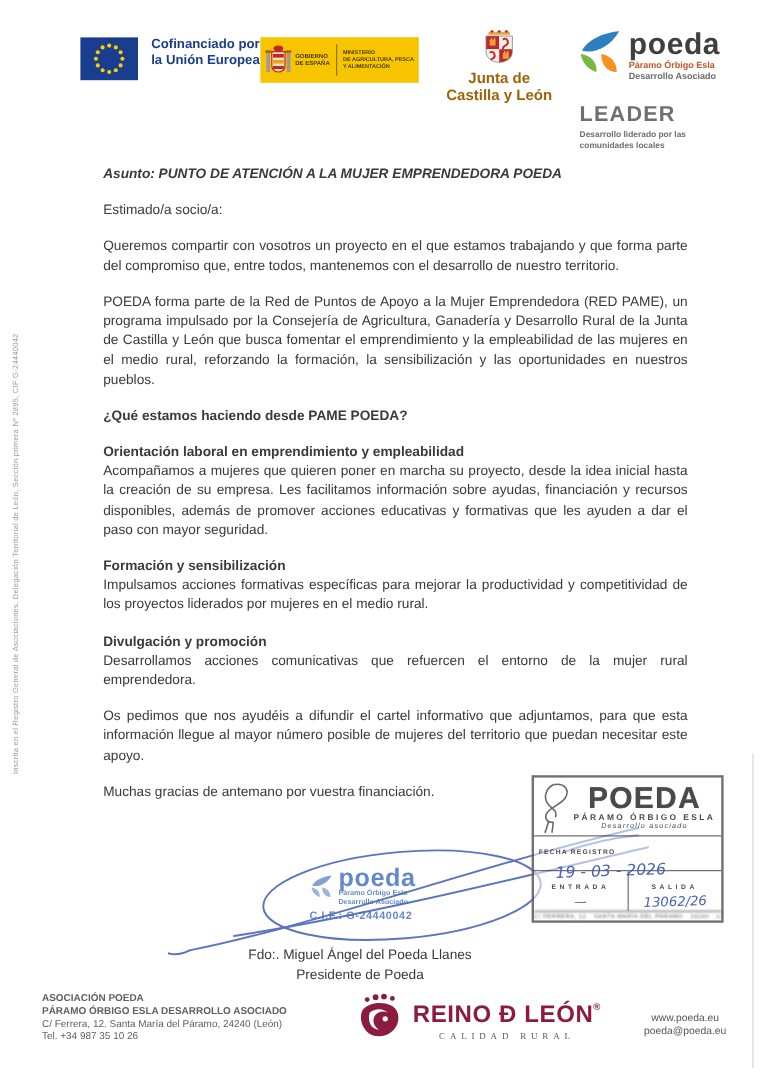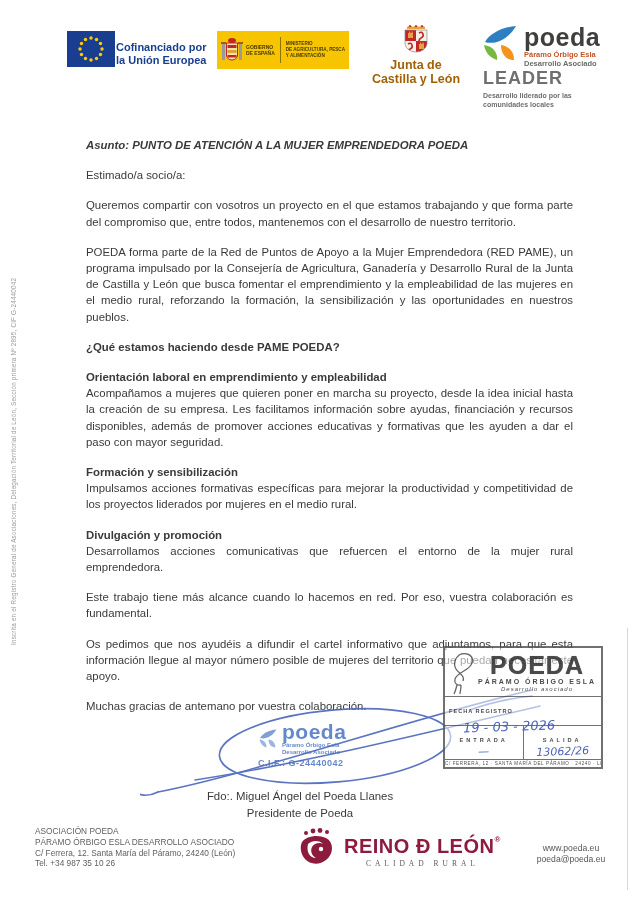--- a/index.html
+++ b/index.html
@@ -2,34 +2,34 @@
 <html><head>
 <meta charset="utf-8">
 <style>
   html,body { margin:0; padding:0; background:#e9e9e9; }
   .page {
     position:relative; width:636px; height:897px; margin:0 auto;
     background:#ffffff; overflow:hidden;
     font-family:"Liberation Sans", sans-serif; color:#3a3a3a;
   }
   
-  .hdr-eu { position:absolute; left:66px; top:31px; display:flex; align-items:flex-end; }
+  .hdr-eu { position:absolute; left:66px; top:31px; display:flex; align-items:flex-start; gap:10px; }
   .eu-text { font-size:11px; font-weight:bold; color:#1a3e8f; line-height:13px; }
   .hdr-gob { position:absolute; left:217px; top:31px; width:132px; height:38px; background:#f6c500;
              display:flex; align-items:center; padding:0 4px; box-sizing:border-box; }
   .gob-txt { font-size:5px; font-weight:bold; color:#4a3b00; line-height:6px; margin-left:3px; }
   .gob-div { width:1px; height:26px; background:#4a3b00; margin:0 5px; opacity:.6; }
   .min-txt { font-size:4.6px; font-weight:bold; color:#4a3b00; line-height:5.8px; }
   .hdr-junta { position:absolute; left:362px; top:24px; width:108px; text-align:center; }
   .junta-txt { font-size:12.5px; font-weight:bold; color:#a16207; line-height:13.5px; margin-top:1px; }
   .hdr-poeda { position:absolute; left:482px; top:25px; display:flex; gap:6px; }
   .poeda-name { font-size:25px; font-weight:bold; color:#3f3f3e; line-height:24px; letter-spacing:.5px; }
   .poeda-sub1 { font-size:7.5px; font-weight:bold; color:#c3562b; margin-top:1px; }
   .poeda-sub2 { font-size:7.5px; font-weight:bold; color:#6b6b6b; }
-  .hdr-leader { position:absolute; left:483px; top:68px; }
+  .hdr-leader { position:absolute; left:483px; top:85px; }
   .leader-title { font-size:18px; font-weight:bold; color:#6f6f6e; letter-spacing:1px; }
   .leader-sub { font-size:7px; font-weight:bold; color:#6f6f6e; line-height:8.5px; margin-top:3px; }
   
   .side-note {
     position:absolute; left:10px; top:235px; height:410px;
     writing-mode:vertical-rl; transform:rotate(180deg);
     font-size:6.3px; color:#9a9a9a; letter-spacing:.2px; white-space:nowrap;
   }
   
   .col { position:absolute; left:86px; top:137px; width:487px; font-size:11.4px; line-height:16.2px; }
@@ -62,21 +62,21 @@
   .reg-fecha .hand { font-size:13px; margin-left:14px; transform:rotate(-2deg); display:inline-block; }
   .reg-io { display:flex; border-top:1.6px solid rgba(58,58,58,.78); }
   .reg-cell { flex:1; text-align:center; padding:2px 0 1px 0; }
   .reg-cell + .reg-cell { border-left:1.6px solid rgba(58,58,58,.78); }
   .reg-cell .reg-label { letter-spacing:3px; }
   .reg-cell .hand { font-size:11px; display:block; line-height:12px; transform:rotate(-2deg); }
   .reg-addr { border-top:1.6px solid rgba(58,58,58,.78); font-size:4.6px; letter-spacing:.6px;
               text-align:center; color:#3f3f3f; filter:blur(.7px); padding:1px 0; white-space:nowrap; overflow:hidden; }
   
   .foot-left { position:absolute; left:35px; top:826px; font-size:8.3px; line-height:10.8px; color:#606060; }
-  .foot-left .b { font-weight:normal; }
+  .foot-left .b { font-weight:bold; }
   .reino { position:absolute; left:296px; top:828px; display:flex; align-items:center; gap:4px; color:#8d1b3d; }
   .reino-name { font-size:20px; font-weight:bold; letter-spacing:.5px; font-family:Liberation Sans, sans-serif; }
   .reino-reg { font-size:8px; vertical-align:top; }
   .reino-sub { font-size:7.5px; letter-spacing:4px; margin-top:1px; color:#5c5c5c;
                font-family:"Liberation Serif", serif; text-align:center; }
   .foot-right { position:absolute; left:528px; top:843px; width:86px; text-align:center;
                 font-size:8.6px; line-height:11px; color:#555; }
   .scan-line { position:absolute; left:627px; top:628px; width:1px; height:262px; background:#d6d6d6; }
 </style>
 </head>
@@ -188,23 +188,22 @@
 
   <div class="col">
     <p class="subject">Asunto: PUNTO DE ATENCIÓN A LA MUJER EMPRENDEDORA POEDA</p>
     <p class="no-just">Estimado/a socio/a:</p>
     <p>Queremos compartir con vosotros un proyecto en el que estamos trabajando y que forma parte del compromiso que, entre todos, mantenemos con el desarrollo de nuestro territorio.</p>
     <p><span>POEDA forma parte de la </span><span class="b">Red de Puntos de Apoyo a la Mujer Emprendedora (RED PAME),</span><span> un programa impulsado por la Consejería de Agricultura, Ganadería y Desarrollo Rural de la Junta de Castilla y León que busca fomentar el emprendimiento y la empleabilidad de las mujeres en el medio rural, reforzando la formación, la sensibilización y las oportunidades en nuestros pueblos.</span></p>
     <p class="sec-title no-just">¿Qué estamos haciendo desde PAME POEDA?</p>
     <p><span class="sec-title">Orientación laboral en emprendimiento y empleabilidad</span><br><span>Acompañamos a mujeres que quieren poner en marcha su proyecto, desde la idea inicial hasta la creación de su empresa. Les facilitamos información sobre ayudas, financiación y recursos disponibles, además de promover acciones educativas y formativas que les ayuden a dar el paso con mayor seguridad.</span></p>
     <p><span class="sec-title">Formación y sensibilización</span><br><span>Impulsamos acciones formativas específicas para mejorar la productividad y competitividad de los proyectos liderados por mujeres en el medio rural.</span></p>
     <p><span class="sec-title">Divulgación y promoción</span><br><span>Desarrollamos acciones comunicativas que refuercen el entorno de la mujer rural emprendedora.</span></p>
-    <p>Este trabajo tiene más alcance cuando lo hacemos en red. Por eso, vuestra colaboración es fundamental.</p>
     <p>Os pedimos que nos ayudéis a difundir el cartel informativo que adjuntamos, para que esta información llegue al mayor número posible de mujeres del territorio que puedan necesitar este apoyo.</p>
-    <p class="no-just">Muchas gracias de antemano por vuestra colaboración.</p>
+    <p class="no-just">Muchas gracias de antemano por vuestra financiación.</p>
   </div>
 
   <div class="sig-stamp">
     <div class="sig-stamp-row">
       <svg width="20" height="20" viewBox="0 0 36 38" style="opacity:.8">
         <path d="M34 1 C20 2 7 9 3 17 C12 20 26 15 34 1 Z" fill="#4a74c4"></path>
         <path d="M2 20 C3 27 8 33 15 35 C16 28 11 21 2 20 Z" fill="#6f93d2"></path>
         <path d="M19 20 C27 21 32 27 32 35 C24 35 19 29 19 20 Z" fill="#6f93d2"></path>
       </svg>
       <div>

